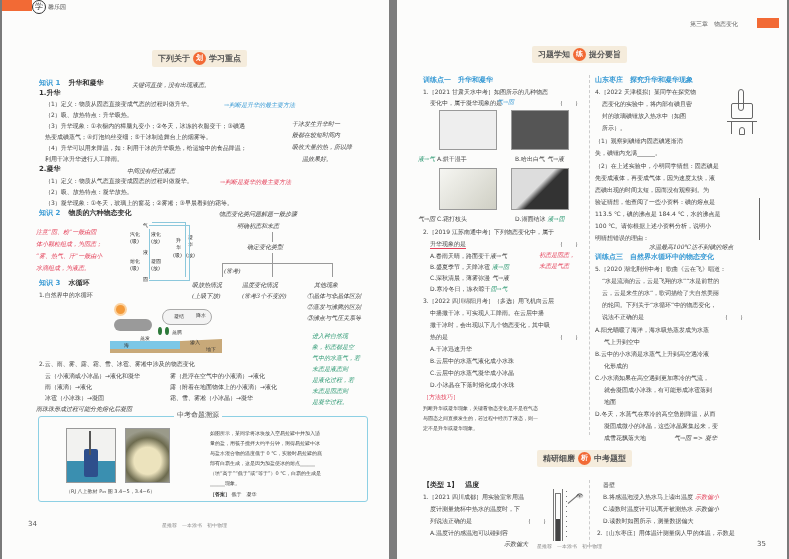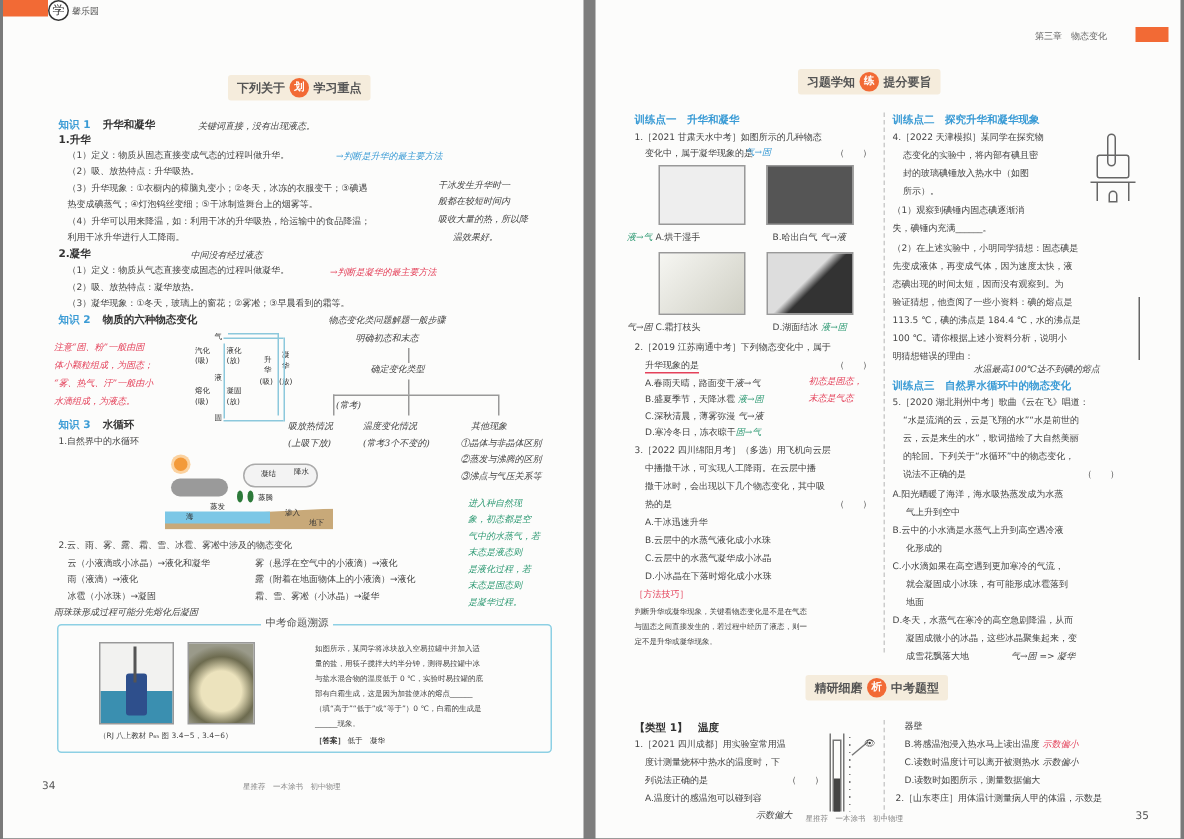--- a/index.html
+++ b/index.html
@@ -241,21 +241,21 @@
   <div class="abs f6 ink" style="left:160px;top:333px;">（　　）</div>
   <div class="abs f6 ink" style="left:33px;top:345px;">A.干冰迅速升华</div>
   <div class="abs f6 ink" style="left:33px;top:357px;">B.云层中的水蒸气液化成小水珠</div>
   <div class="abs f6 ink" style="left:33px;top:369px;">C.云层中的水蒸气凝华成小冰晶</div>
   <div class="abs f6 ink" style="left:33px;top:381px;">D.小冰晶在下落时熔化成小水珠</div>
   <div class="abs f6 red" style="left:26px;top:393px;">［方法技巧］</div>
   <div class="abs f5 ink" style="left:26px;top:405px;">判断升华或凝华现象，关键看物态变化是不是在气态</div>
   <div class="abs f5 ink" style="left:26px;top:415px;">与固态之间直接发生的，若过程中经历了液态，则一</div>
   <div class="abs f5 ink" style="left:26px;top:425px;">定不是升华或凝华现象。</div>
 
-  <div class="abs f7 blue bold" style="left:198px;top:76px;">训练点二　探究升华和凝华现象</div>
+  <div class="abs f7 blue bold" style="left:198px;top:76px;">山东枣庄　探究升华和凝华现象</div>
   <div class="abs f6 ink" style="left:198px;top:88px;">4.［2022 天津模拟］某同学在探究物</div>
   <div class="abs f6 ink" style="left:205px;top:100px;">态变化的实验中，将内部有碘且密</div>
   <div class="abs f6 ink" style="left:205px;top:112px;">封的玻璃碘锤放入热水中（如图</div>
   <div class="abs f6 ink" style="left:205px;top:124px;">所示）。</div>
   <div style="position:absolute;left:328px;top:85px;width:34px;height:52px;">
     <div style="position:absolute;left:6px;top:18px;width:22px;height:16px;border:1px solid #666;border-radius:2px;"></div>
     <div style="position:absolute;left:13px;top:4px;width:6px;height:22px;border:1px solid #666;border-radius:3px;"></div>
     <div style="position:absolute;left:2px;top:36px;width:30px;height:1px;background:#666;"></div>
     <div style="position:absolute;left:6px;top:37px;width:1px;height:12px;background:#666;"></div>
     <div style="position:absolute;left:27px;top:37px;width:1px;height:12px;background:#666;"></div>

